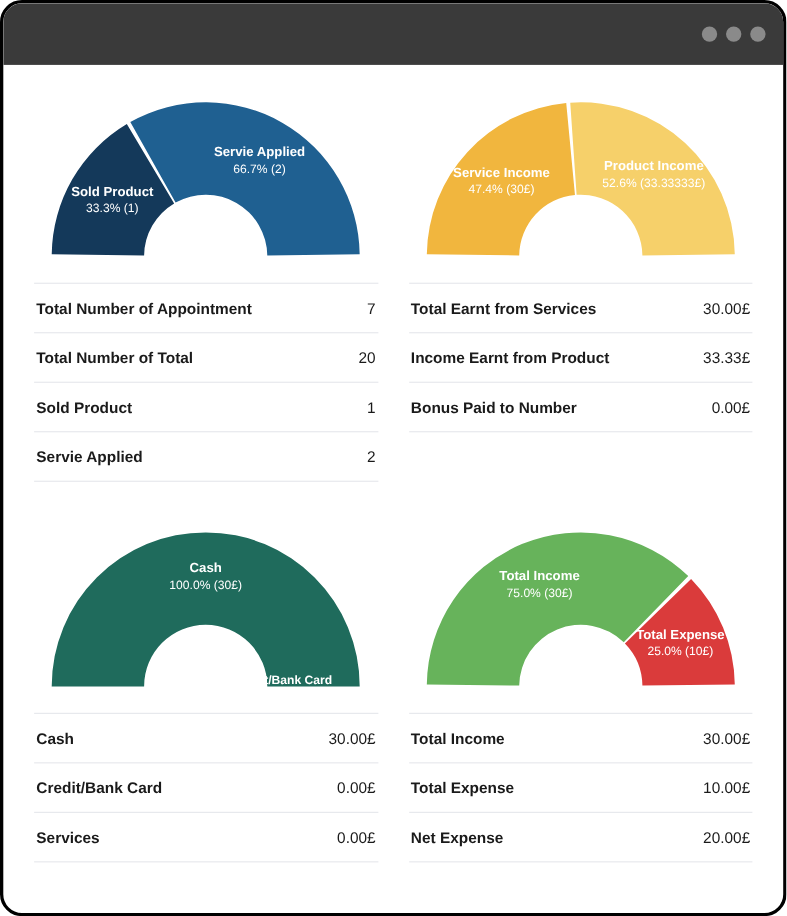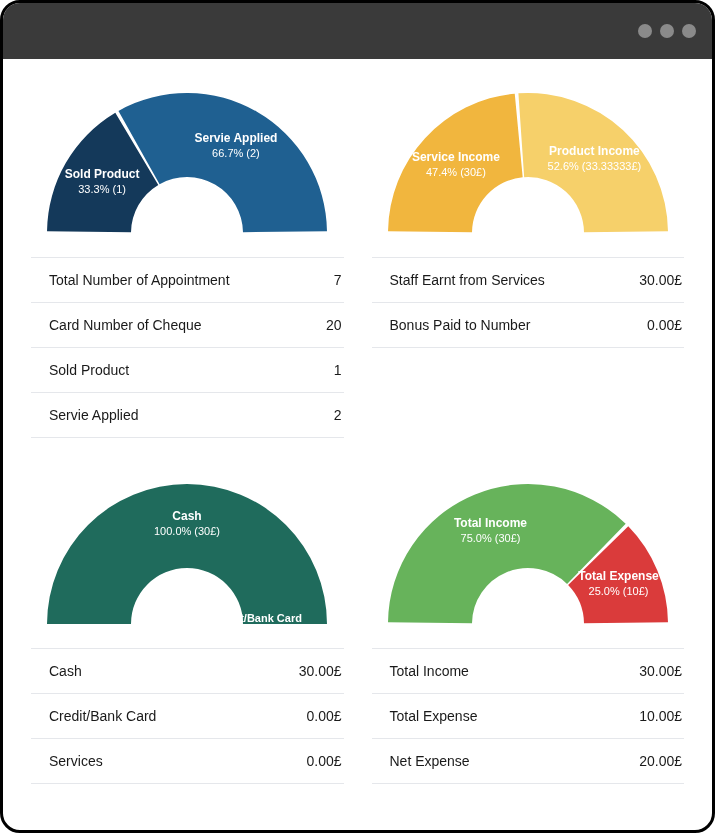--- a/index.html
+++ b/index.html
@@ -10,21 +10,21 @@
 .dot { width:14px; height:14px; border-radius:50%; background:#8a8a8a; }
 .content { position:absolute; top:56px; left:0; right:0; bottom:0; padding:24px 28px 30px; overflow:hidden; }
 .grid { display:grid; grid-template-columns:1fr 1fr; column-gap:28px; row-gap:36px; }
 .panel { display:flex; flex-direction:column; }
 .chart { width:300px; height:160px; position:relative; margin:0 auto 14px; }
 .chart svg { display:block; }
 .slice-label { fill:#fff; font-size:12px; font-weight:600; text-anchor:middle; }
 .slice-sub { fill:#fff; font-size:11px; font-weight:500; text-anchor:middle; }
 .rows { border-top:1px solid #e5e7eb; }
 .row { display:flex; justify-content:space-between; align-items:center; padding:14px 2px; border-bottom:1px solid #e5e7eb; font-size:14px; color:#1a1a1a; }
-.row span.label { font-weight:400;margin-left:16px; }
+.row span.label { font-weight:700; }
 .row span.value { font-weight:500; }
 .extra-label { fill:#fff; font-size:11px; font-weight:600; text-anchor:middle; }
 </style>
 </head>
 <body>
 
 <div class="frame">
   <div class="titlebar">
     <div class="dots">
       <div class="dot"></div>
@@ -44,21 +44,21 @@
               <text class="slice-label" x="198.9555552007928" y="59.10386572415604">Servie Applied</text>
               <text class="slice-sub" x="198.9555552007928" y="74.10386572415604">66.7% (2)</text>
             </svg>
           </div>
           <div class="rows">
             <div class="row">
               <span class="label">Total Number of Appointment</span>
               <span class="value">7</span>
             </div>
             <div class="row">
-              <span class="label">Card Number of Cheque</span>
+              <span class="label">Total Number of Total</span>
               <span class="value">20</span>
             </div>
             <div class="row">
               <span class="label">Sold Product</span>
               <span class="value">1</span>
             </div>
             <div class="row">
               <span class="label">Servie Applied</span>
               <span class="value">2</span>
             </div>
@@ -70,22 +70,26 @@
               <path d="M 10.011994139639029 148.16745662001176 A 140 140 0 0 1 136.75185944116774 10.628242560648516 L 144.7007437764671 94.2512970242594 A 56 56 0 0 0 94.00479765585561 149.2669826480047 Z" fill="#f1b63e"></path>
               <text class="slice-label" x="77.93198964346044" y="77.59064912792998">Service Income</text>
               <text class="slice-sub" x="77.93198964346044" y="92.59064912792998">47.4% (30£)</text>
               <path d="M 140.40472653812492 10.329205890451675 A 140 140 0 0 1 289.988005860361 148.1674566200118 L 205.9952023441444 149.2669826480047 A 56 56 0 0 0 146.16189061524997 94.13168235618068 Z" fill="#f6d06a"></path>
               <text class="slice-label" x="216.40935087207004" y="71.93198964346045">Product Income</text>
               <text class="slice-sub" x="216.40935087207004" y="86.93198964346045">52.6% (33.33333£)</text>
             </svg>
           </div>
           <div class="rows">
             <div class="row">
-              <span class="label">Staff Earnt from Services</span>
+              <span class="label">Total Earnt from Services</span>
               <span class="value">30.00£</span>
+            </div>
+            <div class="row">
+              <span class="label">Income Earnt from Product</span>
+              <span class="value">33.33£</span>
             </div>
             <div class="row">
               <span class="label">Bonus Paid to Number</span>
               <span class="value">0.00£</span>
             </div>
           </div>
         </div>
         <div class="panel">
           <div class="chart">
             <svg viewBox="0 0 300 160" width="300" height="160">

